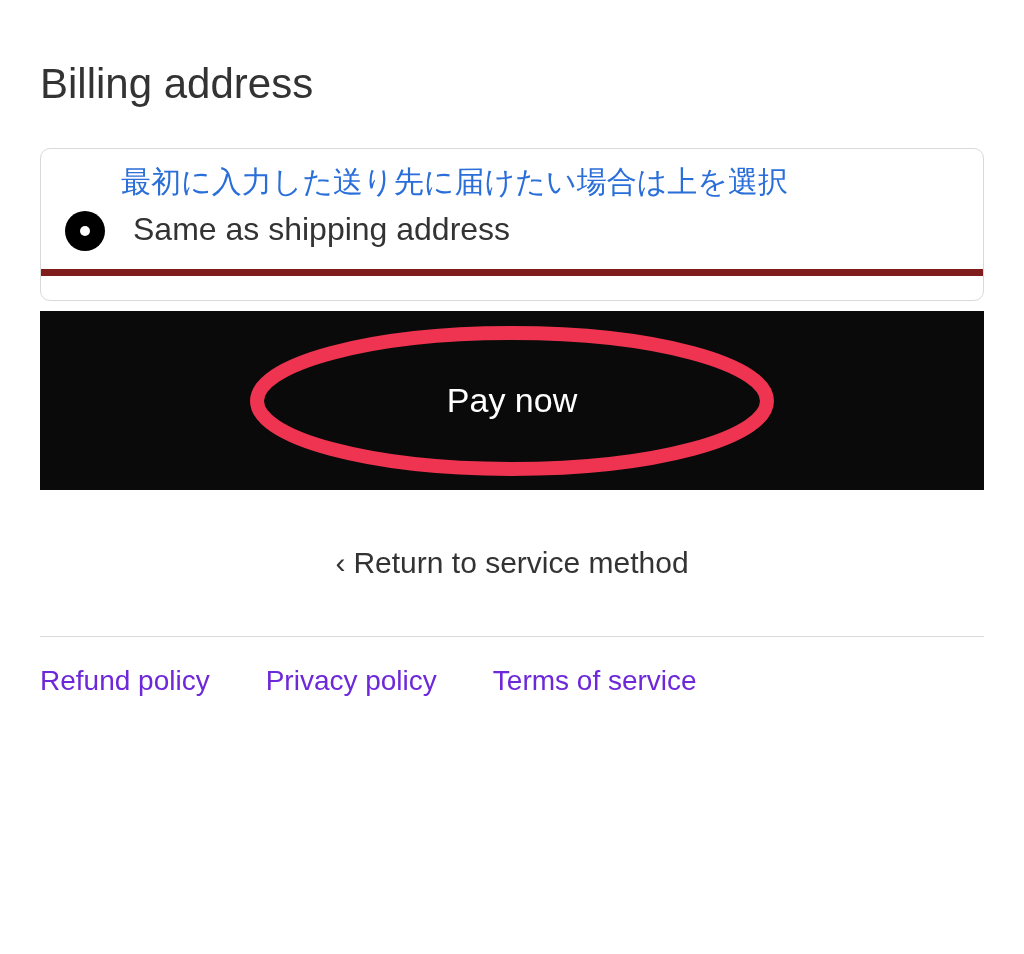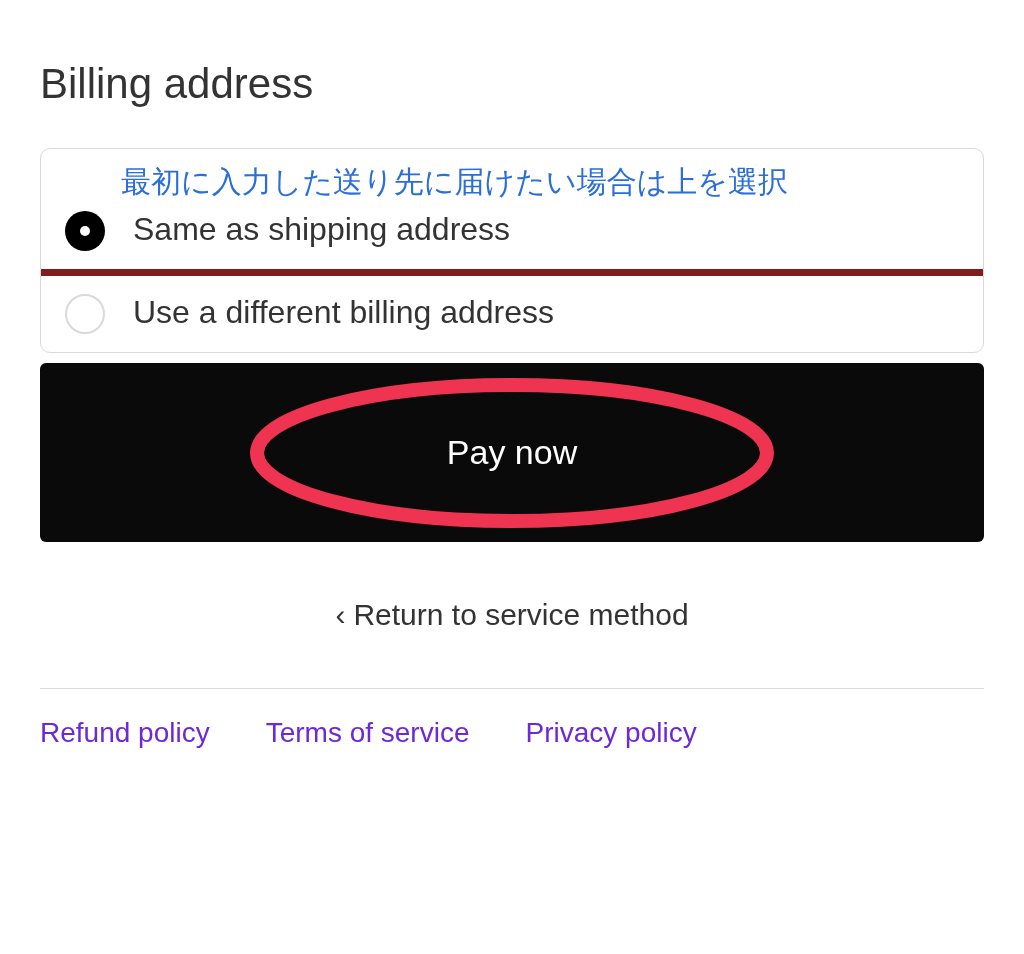--- a/index.html
+++ b/index.html
@@ -83,21 +83,21 @@
     }
     .pay-button-wrapper {
       position: relative;
       margin-top: 10px;
     }
     .pay-button {
       width: 100%;
       background: #0a0a0a;
       color: #fff;
       border: none;
-      border-radius: 6px;
+      border-radius: 0;
       font-size: 34px;
       padding: 70px 0;
       cursor: pointer;
       display: flex;
       align-items: center;
       justify-content: center;
     }
     .annotation-ellipse {
       position: absolute;
       top: 50%;
@@ -144,24 +144,20 @@
 
   <div class="radio-option first">
     <div class="annotation top">最初に入力した送り先に届けたい場合は上を選択</div>
     <div class="radio-row">
       <div class="radio-indicator selected"></div>
       <span class="radio-label">Same as shipping address</span>
     </div>
   </div>
 
   <div class="radio-option">
-    <div class="radio-row">
-      <div class="radio-indicator unselected"></div>
-      <span class="radio-label">Use a different billing address</span>
-    </div>
   </div>
 
 </div>
 
 <div class="pay-button-wrapper">
   <button class="pay-button">
     <span>Pay now</span>
   </button>
   <svg class="annotation-ellipse" width="540" height="160">
     <ellipse cx="270" cy="80" rx="255" ry="68" fill="none" stroke="#ee3450" stroke-width="14"></ellipse>
@@ -170,15 +166,15 @@
 
 <div class="return-link">
   <span class="chevron">‹</span>
   <span>Return to service method</span>
 </div>
 
 <hr class="divider">
 
 <div class="footer-links">
   <span class="footer-link">Refund policy</span>
+  <span class="footer-link">Privacy policy</span>
   <span class="footer-link">Terms of service</span>
-  <span class="footer-link">Privacy policy</span>
 </div>
 
 </body></html>

